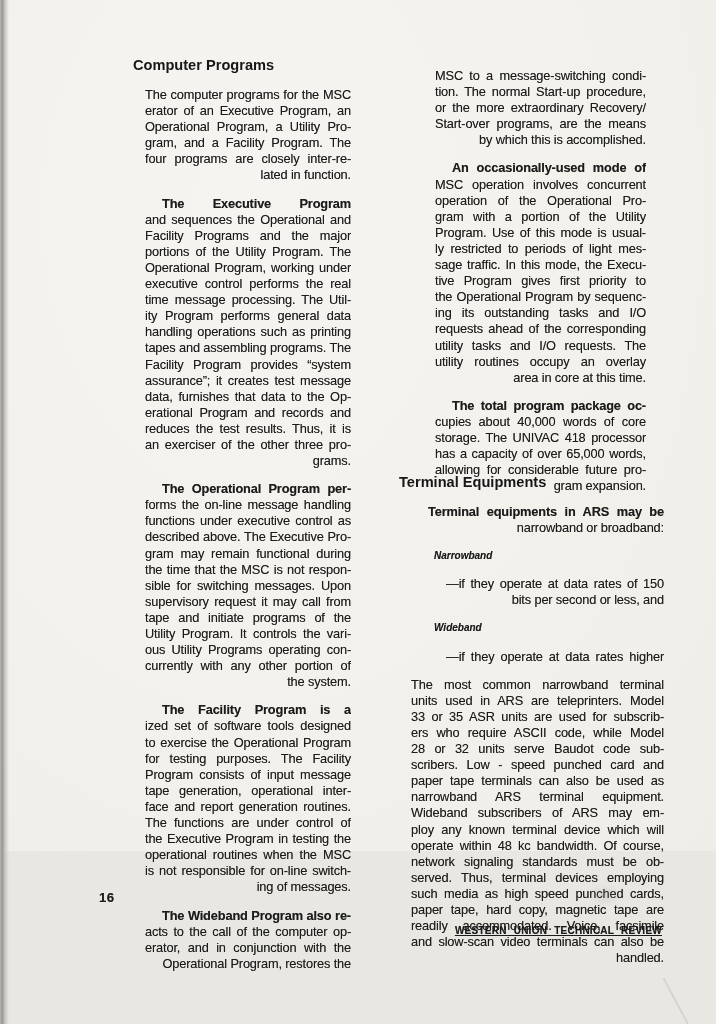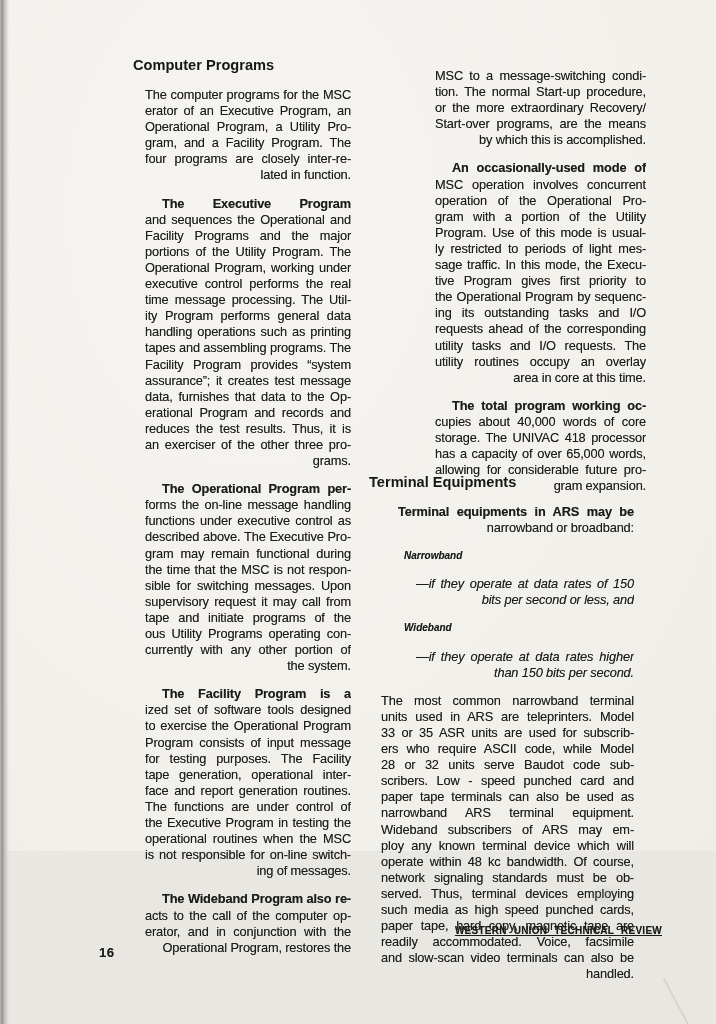--- a/index.html
+++ b/index.html
@@ -23,45 +23,45 @@
     box-shadow:0 0 2px #d8d6d1;
   }
   .smudge{
     position:absolute;left:588px;top:884px;width:34px;height:22px;
     background:radial-gradient(ellipse,rgba(160,158,152,.25),rgba(160,158,152,0) 70%);
     border-radius:50%;
   }
   .col{position:absolute;font-size:12.8px;letter-spacing:-0.15px;}
   .col-left{left:133px;top:55px;width:230px;}
   .col-right-narrow{left:423px;top:56px;width:235px;}
-  .col-right-wide{left:369px;top:464px;width:277px;}
+  .col-right-wide{left:399px;top:464px;width:277px;}
   h2{
     margin:0 0 4px 0;font-size:14.6px;line-height:20px;font-weight:bold;
     letter-spacing:0;color:#161616;
   }
   .para{margin:12px;}
   .line{
     height:16.1px;line-height:16.1px;overflow:hidden;
     text-shadow:0 0 .5px rgba(27,27,27,.5);
   }
   .jline{text-align:justify;text-align-last:justify;}
   .jline::after{content:"";display:inline-block;width:100%;height:0;}
   .lline{text-align:right;}
   .find{padding-left:17px;font-weight:bold;}
-  .hang{padding-left:35px;font-style:italic;}
+  .hang{padding-left:35px;}
   .hang .cont{padding-left:17px;}
   .term{
     padding-left:35px;margin-top:3px;height:16.1px;line-height:16.1px;
     font-weight:bold;font-style:italic;font-size:10px;letter-spacing:0;
     text-shadow:0 0 .5px rgba(27,27,27,.5);
   }
   .gap-heading{margin-top:8px;}
   .gap-body{margin-top:2px;}
   .footer-pagenum{
-    position:absolute;left:99px;top:945px;font-size:13.2px;font-weight:bold;
+    position:absolute;left:99px;top:890px;font-size:13.2px;font-weight:bold;
     letter-spacing:.3px;text-shadow:0 0 .5px rgba(27,27,27,.5);
   }
   .footer-journal{
     position:absolute;right:54px;top:925px;font-size:10px;font-weight:bold;
     letter-spacing:.25px;word-spacing:4px;text-shadow:0 0 .5px rgba(27,27,27,.5);text-decoration:underline;
   }
 </style>
 </head>
 <body>
 
@@ -100,30 +100,31 @@
     <div class="para p-indent">
         <div class="line jline find">The Operational Program per-</div>
         <div class="line jline">forms the on-line message handling</div>
         <div class="line jline">functions under executive control as</div>
         <div class="line jline">described above. The Executive Pro-</div>
         <div class="line jline">gram may remain functional during</div>
         <div class="line jline">the time that the MSC is not respon-</div>
         <div class="line jline">sible for switching messages. Upon</div>
         <div class="line jline">supervisory request it may call from</div>
         <div class="line jline">tape and initiate programs of the</div>
+        <div class="line jline">Utility Program. It controls the vari-</div>
         <div class="line jline">ous Utility Programs operating con-</div>
         <div class="line jline">currently with any other portion of</div>
         <div class="line lline">the system.</div>
       </div>
     <div class="para p-indent">
         <div class="line jline find">The Facility Program is a special-</div>
         <div class="line jline">ized set of software tools designed</div>
         <div class="line jline">to exercise the Operational Program</div>
+        <div class="line jline">for testing purposes. The Facility</div>
         <div class="line jline">Program consists of input message</div>
-        <div class="line jline">for testing purposes. The Facility</div>
         <div class="line jline">tape generation, operational inter-</div>
         <div class="line jline">face and report generation routines.</div>
         <div class="line jline">The functions are under control of</div>
         <div class="line jline">the Executive Program in testing the</div>
         <div class="line jline">operational routines when the MSC</div>
         <div class="line jline">is not responsible for on-line switch-</div>
         <div class="line lline">ing of messages.</div>
       </div>
     <div class="para p-indent">
         <div class="line jline find">The Wideband Program also re-</div>
@@ -151,21 +152,21 @@
         <div class="line jline">sage traffic. In this mode, the Execu-</div>
         <div class="line jline">tive Program gives first priority to</div>
         <div class="line jline">the Operational Program by sequenc-</div>
         <div class="line jline">ing its outstanding tasks and I/O</div>
         <div class="line jline">requests ahead of the corresponding</div>
         <div class="line jline">utility tasks and I/O requests. The</div>
         <div class="line jline">utility routines occupy an overlay</div>
         <div class="line lline">area in core at this time.</div>
       </div>
     <div class="para p-indent">
-        <div class="line jline find">The total program working oc-</div>
+        <div class="line jline find">The total program package oc-</div>
         <div class="line jline">cupies about 40,000 words of core</div>
         <div class="line jline">storage. The UNIVAC 418 processor</div>
         <div class="line jline">has a capacity of over 65,000 words,</div>
         <div class="line jline">allowing for considerable future pro-</div>
         <div class="line lline">gram expansion.</div>
       </div>
   </div>
 
   <div class="col col-right-wide">
     <h2 class="gap-heading">Terminal Equipments</h2>
@@ -176,21 +177,20 @@
 
     <div class="term">Narrowband</div>
     <div class="para hang">
         <div class="line jline">—if they operate at data rates of 150</div>
         <div class="line lline cont">bits per second or less, and</div>
       </div>
 
     <div class="term">Wideband</div>
     <div class="para hang">
         <div class="line jline">—if they operate at data rates higher</div>
-        <div class="line lline cont">than 150 bits per second.</div>
       </div>
 
     <div class="para gap-body">
         <div class="line jline">The most common narrowband terminal</div>
         <div class="line jline">units used in ARS are teleprinters. Model</div>
         <div class="line jline">33 or 35 ASR units are used for subscrib-</div>
         <div class="line jline">ers who require ASCII code, while Model</div>
         <div class="line jline">28 or 32 units serve Baudot code sub-</div>
         <div class="line jline">scribers. Low - speed punched card and</div>
         <div class="line jline">paper tape terminals can also be used as</div>

